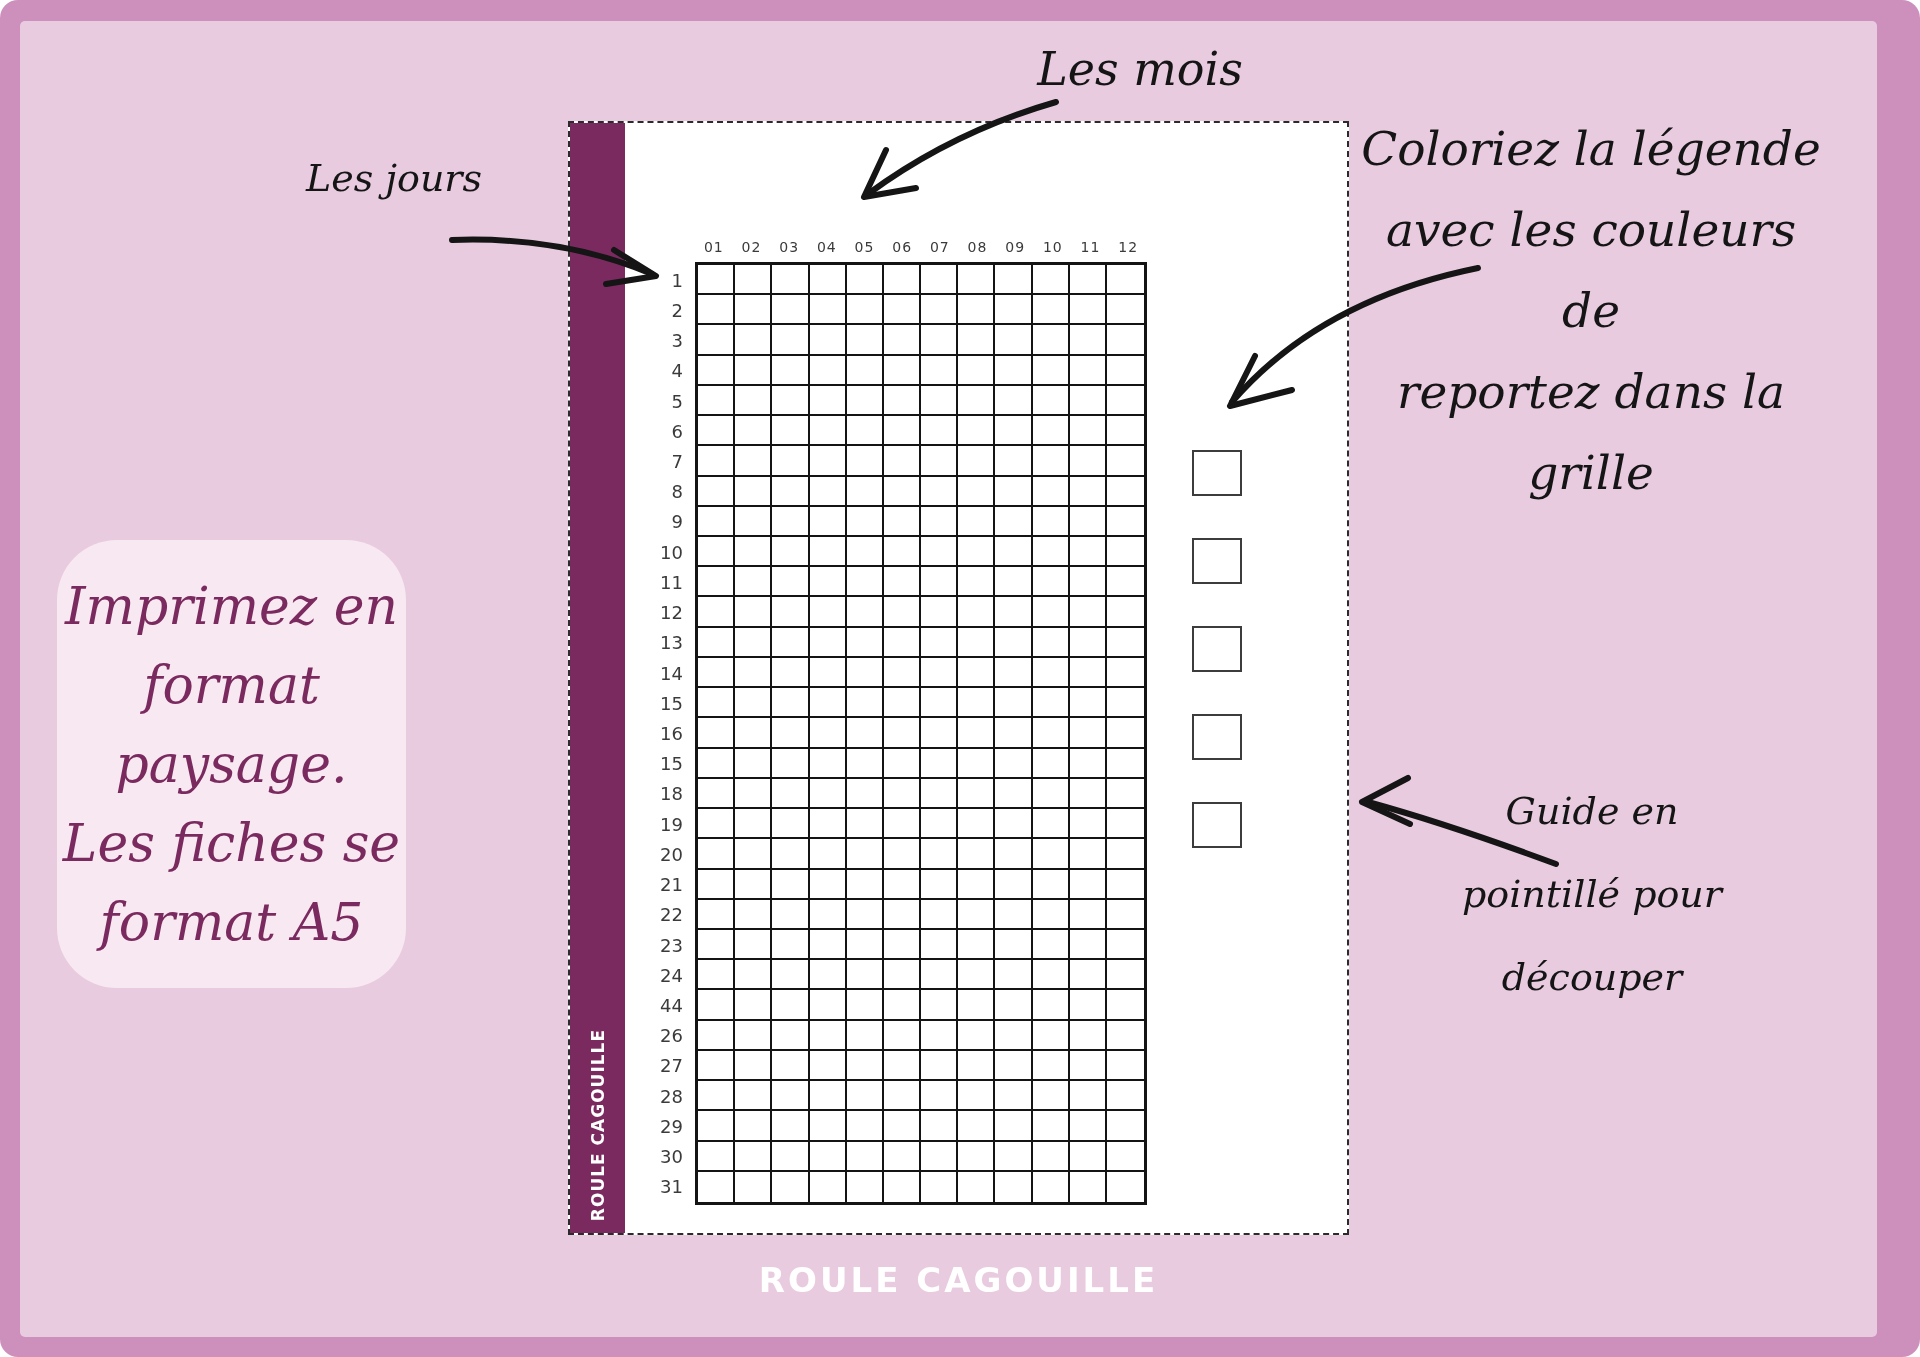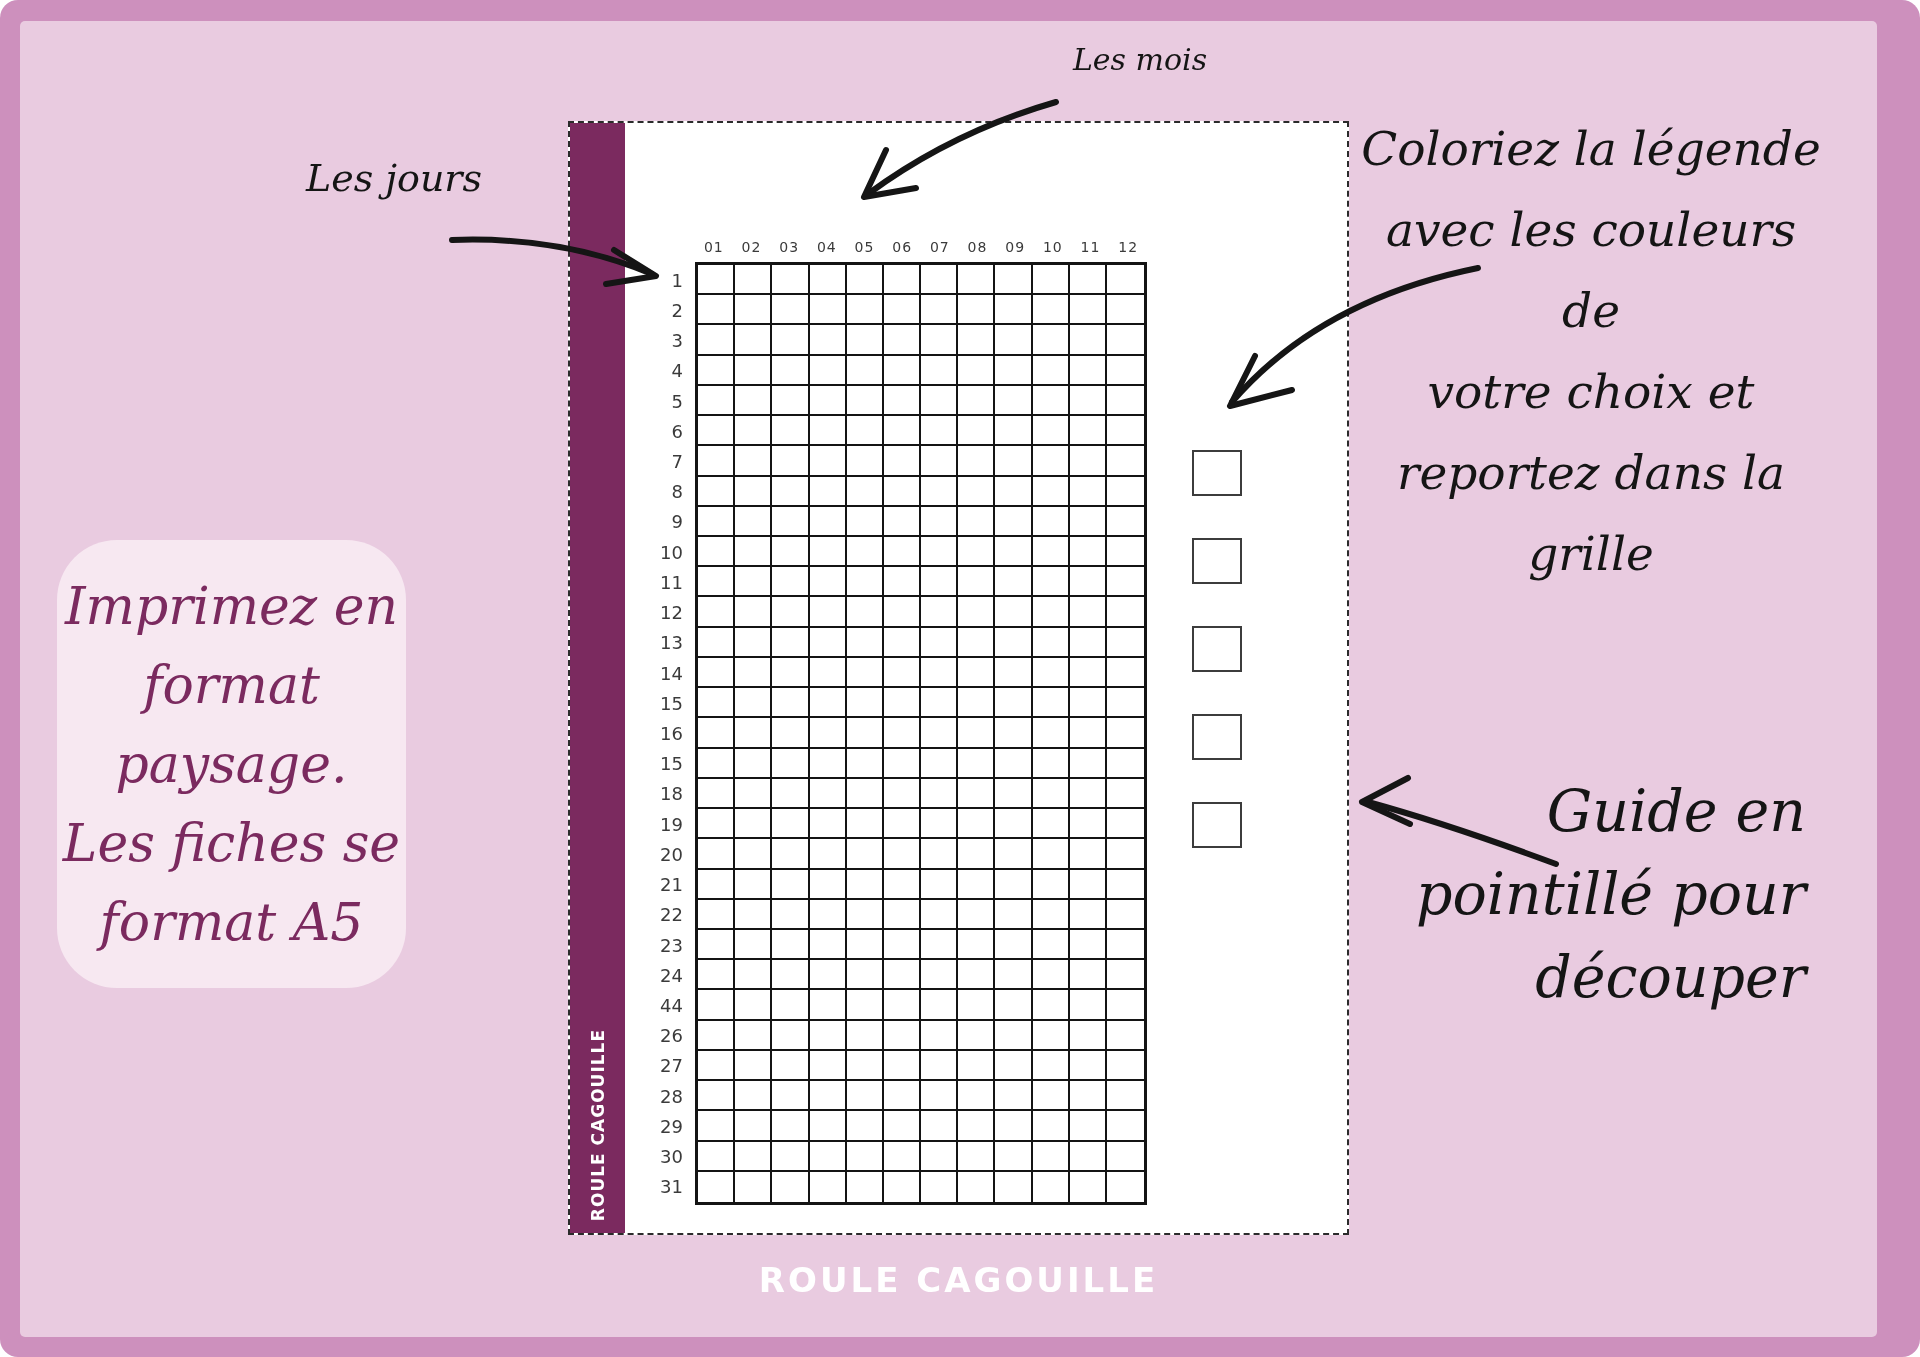--- a/index.html
+++ b/index.html
@@ -64,24 +64,24 @@
     position:absolute;left:622px;top:327px;
     display:flex;flex-direction:column;gap:42px;
   }
   .legend-box{
     width:50px;height:46px;box-sizing:border-box;
     border:2px solid #3C3C3C;background:#fff;
   }
 
   
   .note{position:absolute;color:var(--ink-black);font-style:italic;text-align:center;}
-  .months-note{left:1037px;top:42px;width:206px;font-size:30px;text-align:center;}
+  .months-note{left:1037px;top:42px;width:206px;font-size:46px;text-align:center;}
   .days-note{left:288px;top:156px;width:212px;font-size:38px;}
   .legend-note{left:1358px;top:108px;width:466px;font-size:47px;line-height:81px;}
-  .cut-note{left:1378px;top:770px;width:428px;font-size:57px;line-height:83px;text-align:right;}
+  .cut-note{left:1378px;top:770px;width:428px;font-size:38px;line-height:83px;}
 
   .print-box{
     position:absolute;left:57px;top:540px;width:349px;height:448px;
     background:var(--note-box-pink);border-radius:60px;
     display:flex;align-items:center;justify-content:center;
   }
   .print-text{
     color:var(--plum);font-style:italic;text-align:center;
     font-size:52px;line-height:79px;width:100%;
   }
@@ -534,21 +534,20 @@
         <div class="legend-box"></div>
         <div class="legend-box"></div>
       </div>
   </div>
 
   <div class="note months-note">Les mois</div>
   <div class="note days-note">Les jours</div>
   <div class="note legend-note">
       <div class="note-line">Coloriez la légende</div>
       <div class="note-line">avec les couleurs de</div>
-      <div class="note-line">votre choix et</div>
       <div class="note-line">reportez dans la grille</div>
     </div>
   <div class="note cut-note">
       <div class="note-line">Guide en</div>
       <div class="note-line">pointillé pour</div>
       <div class="note-line">découper</div>
     </div>
 
   <div class="print-box">
     <div class="print-text">

